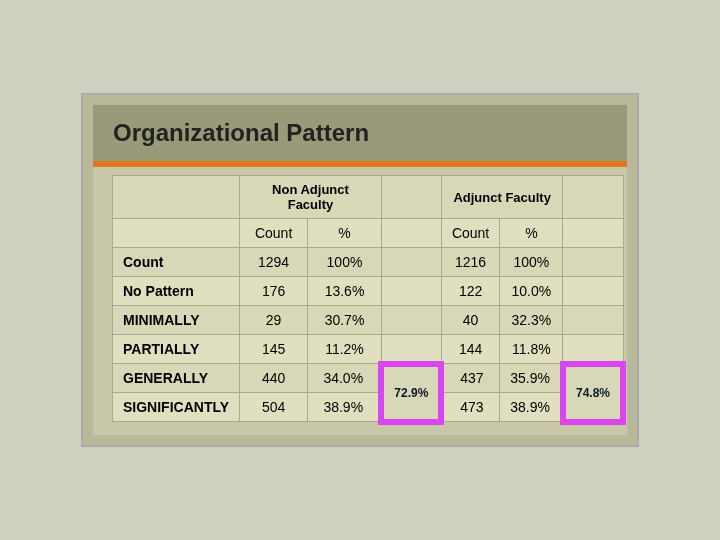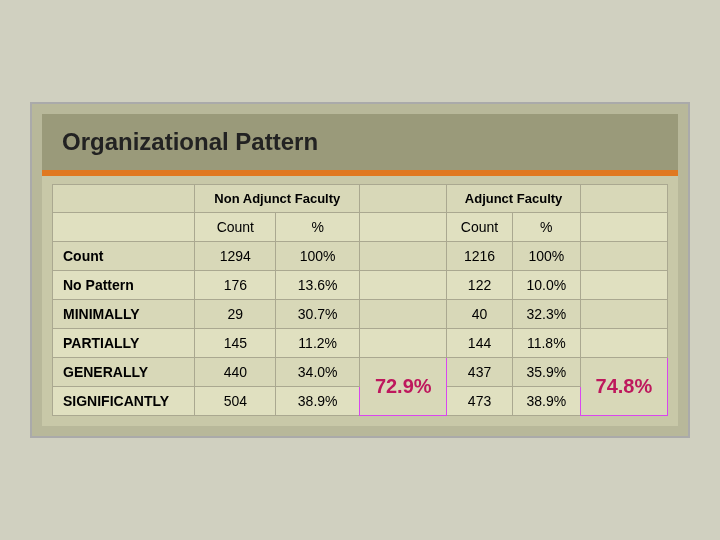--- a/index.html
+++ b/index.html
@@ -6,21 +6,21 @@
     body {
       width: 720px;
       height: 540px;
       background: #d0d0c0;
       display: flex;
       align-items: center;
       justify-content: center;
       font-family: Arial, sans-serif;
     }
     .outer-container {
-      width: 660px;
+      width: 558px;
       background: #b8b89a;
       border: 2px solid #aaa;
       padding: 10px;
     }
     .title-bar {
       background: #9a9a7a;
       padding: 14px 20px;
       margin-bottom: 0;
     }
     .title-text {
@@ -34,20 +34,21 @@
       margin-bottom: 0;
     }
     .table-wrapper {
       background: #c8c8a8;
       padding: 8px 10px 10px 10px;
     }
     table {
       width: 100%;
       border-collapse: collapse;
       font-size: 14px;
+      margin-left: 9px;
     }
     th, td {
       border: 1px solid #aaa890;
       padding: 6px 10px;
       text-align: center;
       background: #d8d8b8;
     }
     .row-label {
       text-align: left;
       font-weight: bold;
@@ -61,24 +62,24 @@
     .sub-header {
       background: #d0d0b0;
       font-size: 14px;
     }
     .empty-cell {
       background: #c8c8a8;
       border: 1px solid #aaa890;
     }
     .highlight-orange {
       background: #e07820;
-      color: #be185d;
+      color: #0f172a;
       font-weight: bold;
-      font-size: 20px;
-      border: 1px solid #d946ef;
+      font-size: 12px;
+      border: 6px solid #d946ef;
     }
     tr:nth-child(odd) td {
       background: #d8d8b8;
     }
     tr:nth-child(even) td {
       background: #e0e0c0;
     }
     .total-row td {
       background: #d0d0b0;
     }

